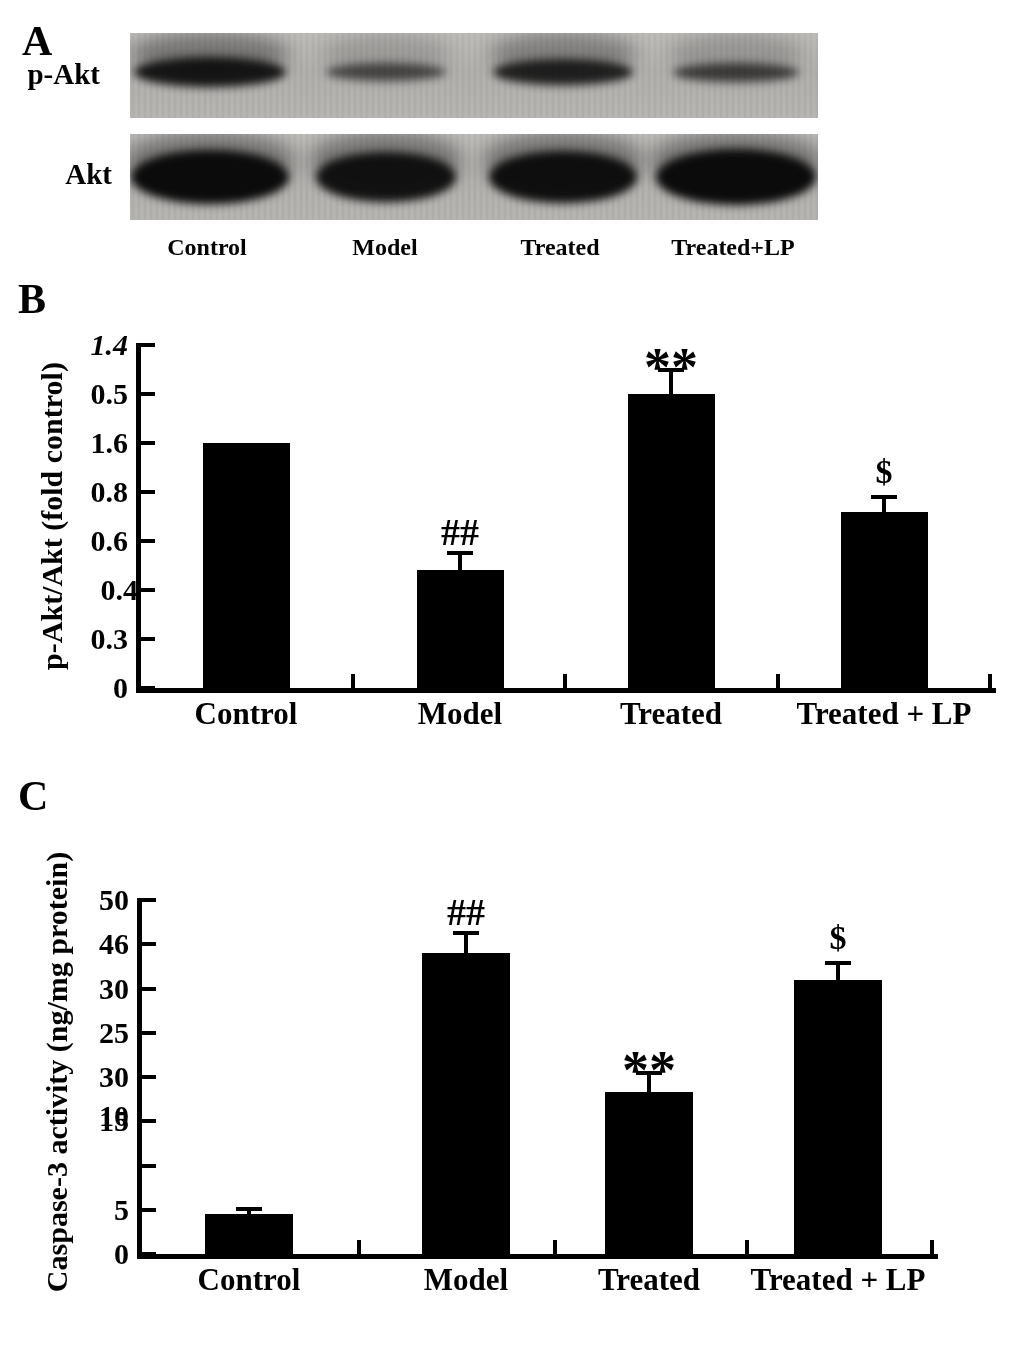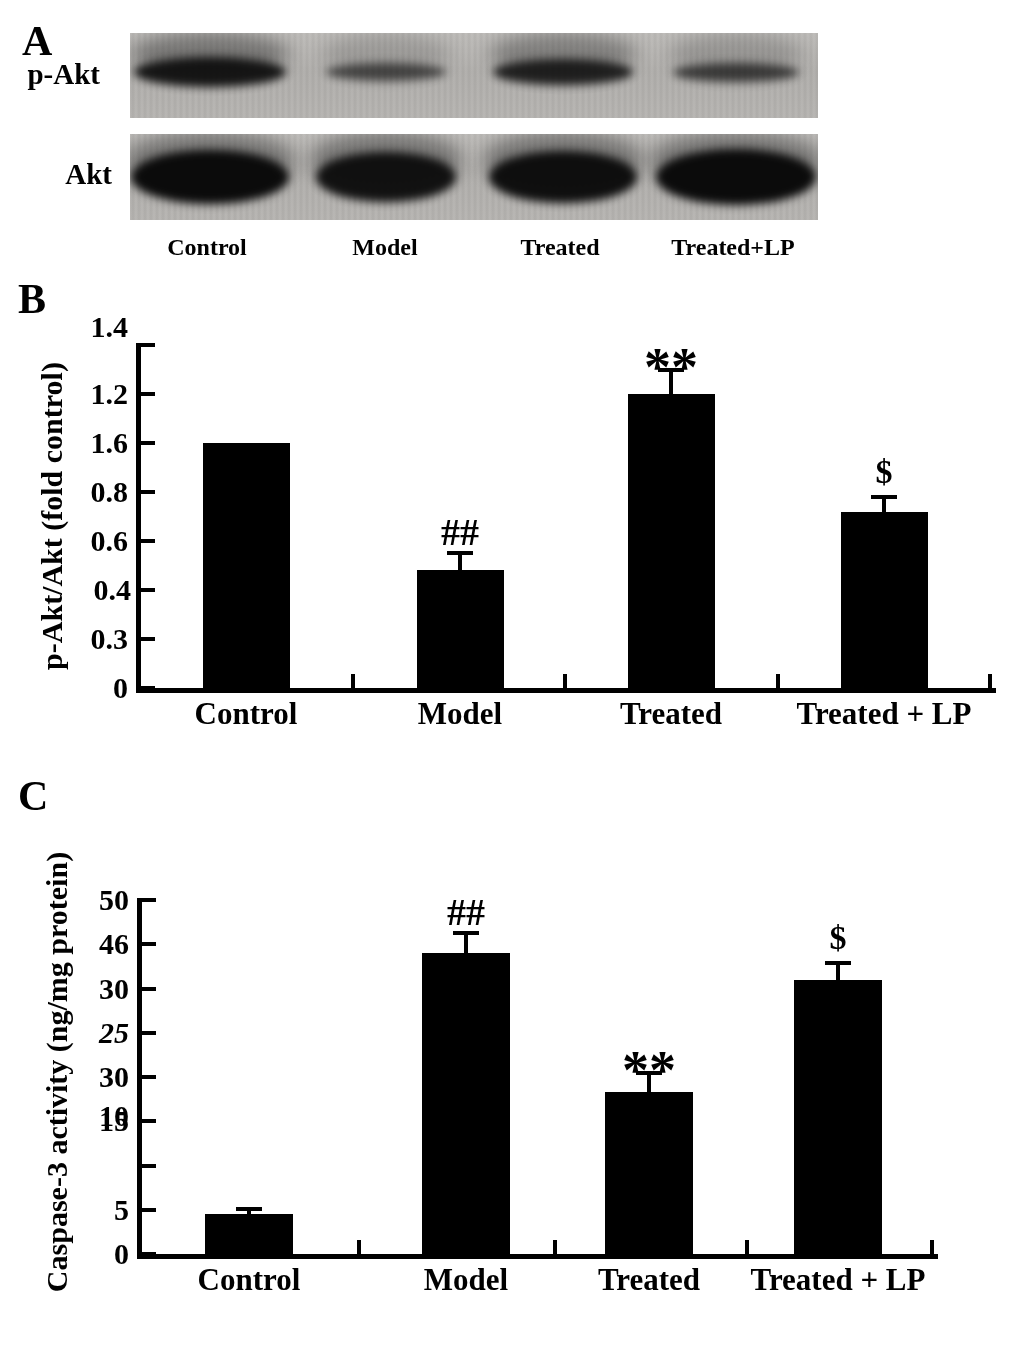--- a/index.html
+++ b/index.html
@@ -144,31 +144,31 @@
   <section class="panel" id="chart-B">
     <div class="panel-letter" style="left:18px; top:278px;">B</div>
     <div class="ylabel" style="left:-158px; top:495px; width:420px;">p-Akt/Akt (fold control)</div>
   <div class="axis-line" style="left: 136px; top: 343px; width: 5px; height: 350px;"></div>
       <div class="axis-line" style="left: 136px; top: 688px; width: 860px; height: 5px;"></div>
       <div class="tick" style="left: 141px; top: 686px; width: 14px; height: 4px;"></div>
       <div class="ytick-label" style="left: 43px; top: 669px; width: 85px;">0</div>
       <div class="tick" style="left: 141px; top: 637px; width: 14px; height: 4px;"></div>
       <div class="ytick-label" style="left: 43px; top: 620px; width: 85px;">0.3</div>
       <div class="tick" style="left: 141px; top: 588px; width: 14px; height: 4px;"></div>
-      <div class="ytick-label" style="left: 46px; top: 571px; width: 85px;">0.4</div>
+      <div class="ytick-label" style="left: 53px; top: 571px; width: 85px;">0.4</div>
       <div class="tick" style="left: 141px; top: 539px; width: 14px; height: 4px;"></div>
       <div class="ytick-label" style="left: 43px; top: 522px; width: 85px;">0.6</div>
       <div class="tick" style="left: 141px; top: 490px; width: 14px; height: 4px;"></div>
       <div class="ytick-label" style="left: 43px; top: 473px; width: 85px;">0.8</div>
       <div class="tick" style="left: 141px; top: 441px; width: 14px; height: 4px;"></div>
       <div class="ytick-label" style="left: 43px; top: 424px; width: 85px;">1.6</div>
       <div class="tick" style="left: 141px; top: 392px; width: 14px; height: 4px;"></div>
-      <div class="ytick-label" style="left: 43px; top: 375px; width: 85px;">1.2</div>
+      <div class="ytick-label" style="left: 43px; top: 375px; width: 85px;">0.5</div>
       <div class="tick" style="left: 141px; top: 343px; width: 14px; height: 4px;"></div>
-      <div class="ytick-label" style="left: 43px; top: 308px; width: 85px;">1.4</div>
+      <div class="ytick-label" style="left: 43px; top: 326px; width: 85px; font-style: italic;">1.4</div>
       <div class="tick" style="left: 351px; top: 674px; width: 4px; height: 14px;"></div>
       <div class="tick" style="left: 563px; top: 674px; width: 4px; height: 14px;"></div>
       <div class="tick" style="left: 776px; top: 674px; width: 4px; height: 14px;"></div>
       <div class="tick" style="left: 988px; top: 674px; width: 4px; height: 14px;"></div>
       <div class="bar" style="left: 202.5px; top: 443px; width: 87px; height: 247px; background: rgb(0, 0, 0);"></div>
       <div class="cat-label" style="left: 116px; top: 696px; width: 260px;">Control</div>
       <div class="bar" style="left: 416.5px; top: 570.4px; width: 87px; height: 119.6px; background: rgb(0, 0, 0);"></div>
       <div class="err-whisker" style="left: 458px; top: 553.25px; width: 4px; height: 25.15px;"></div>
       <div class="err-cap" style="left: 447px; top: 551.25px; width: 26px; height: 4px;"></div>
       <div class="annotation anno-hash" style="left: 380px; top: 513.25px; width: 160px;">##</div>
@@ -194,21 +194,21 @@
       <div class="ytick-label" style="left: 44px; top: 1235px; width: 85px;">0</div>
       <div class="tick" style="left: 142px; top: 1207.75px; width: 14px; height: 4px;"></div>
       <div class="ytick-label" style="left: 44px; top: 1190.75px; width: 85px;">5</div>
       <div class="tick" style="left: 142px; top: 1163.5px; width: 14px; height: 4px;"></div>
       <div class="ytick-label" style="left: 44px; top: 1097px; width: 85px;">10</div>
       <div class="tick" style="left: 142px; top: 1119.25px; width: 14px; height: 4px;"></div>
       <div class="ytick-label" style="left: 44px; top: 1102.25px; width: 85px;">15</div>
       <div class="tick" style="left: 142px; top: 1075px; width: 14px; height: 4px;"></div>
       <div class="ytick-label" style="left: 44px; top: 1058px; width: 85px;">30</div>
       <div class="tick" style="left: 142px; top: 1030.75px; width: 14px; height: 4px;"></div>
-      <div class="ytick-label" style="left: 44px; top: 1013.75px; width: 85px; font-style: italic;">25</div>
+      <div class="ytick-label" style="left: 44px; top: 1013.75px; width: 85px;">25</div>
       <div class="tick" style="left: 142px; top: 986.5px; width: 14px; height: 4px;"></div>
       <div class="ytick-label" style="left: 44px; top: 969.5px; width: 85px;">30</div>
       <div class="tick" style="left: 142px; top: 942.25px; width: 14px; height: 4px;"></div>
       <div class="ytick-label" style="left: 44px; top: 925.25px; width: 85px;">46</div>
       <div class="tick" style="left: 142px; top: 898px; width: 14px; height: 4px;"></div>
       <div class="ytick-label" style="left: 44px; top: 881px; width: 85px;">50</div>
       <div class="tick" style="left: 357px; top: 1240px; width: 4px; height: 14px;"></div>
       <div class="tick" style="left: 553px; top: 1240px; width: 4px; height: 14px;"></div>
       <div class="tick" style="left: 745px; top: 1240px; width: 4px; height: 14px;"></div>
       <div class="tick" style="left: 930px; top: 1240px; width: 4px; height: 14px;"></div>

